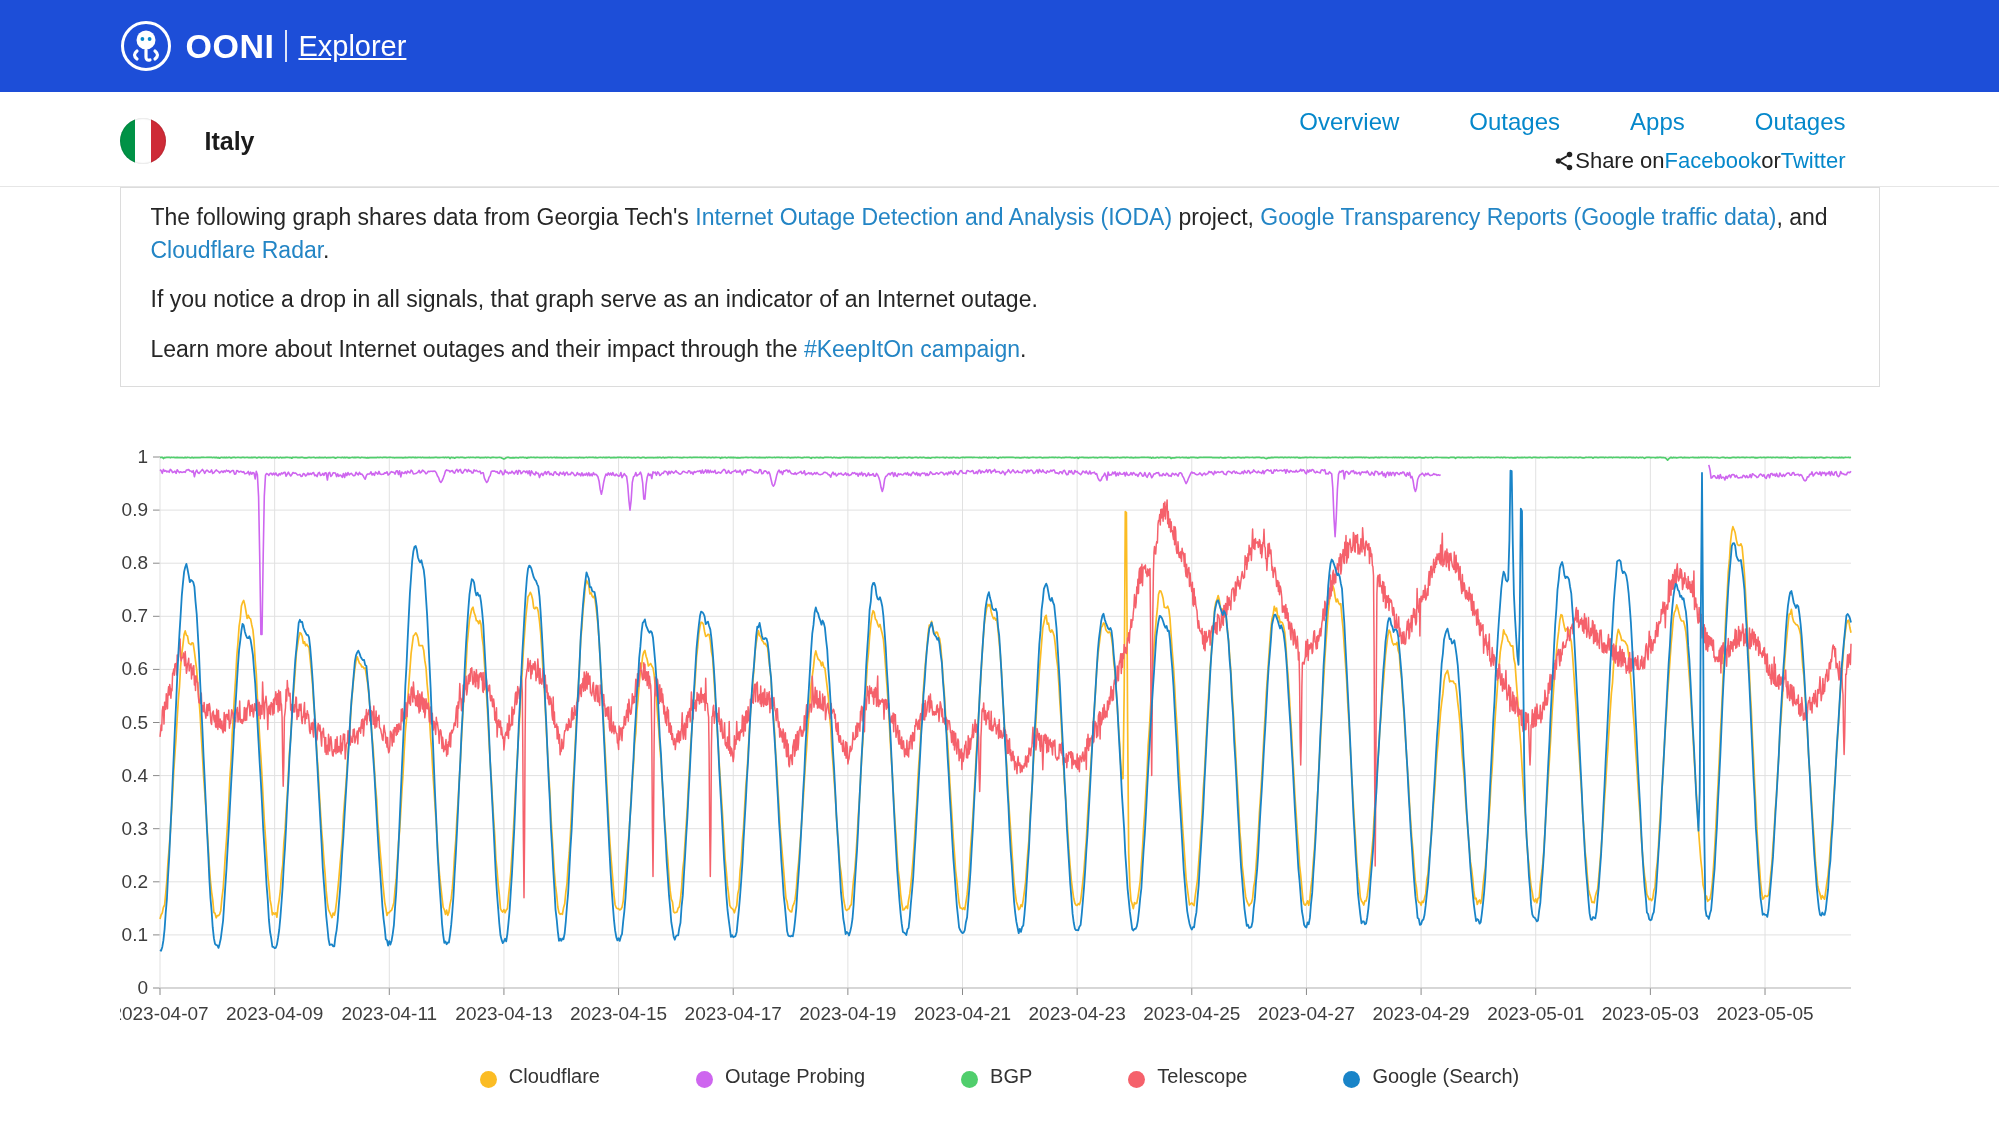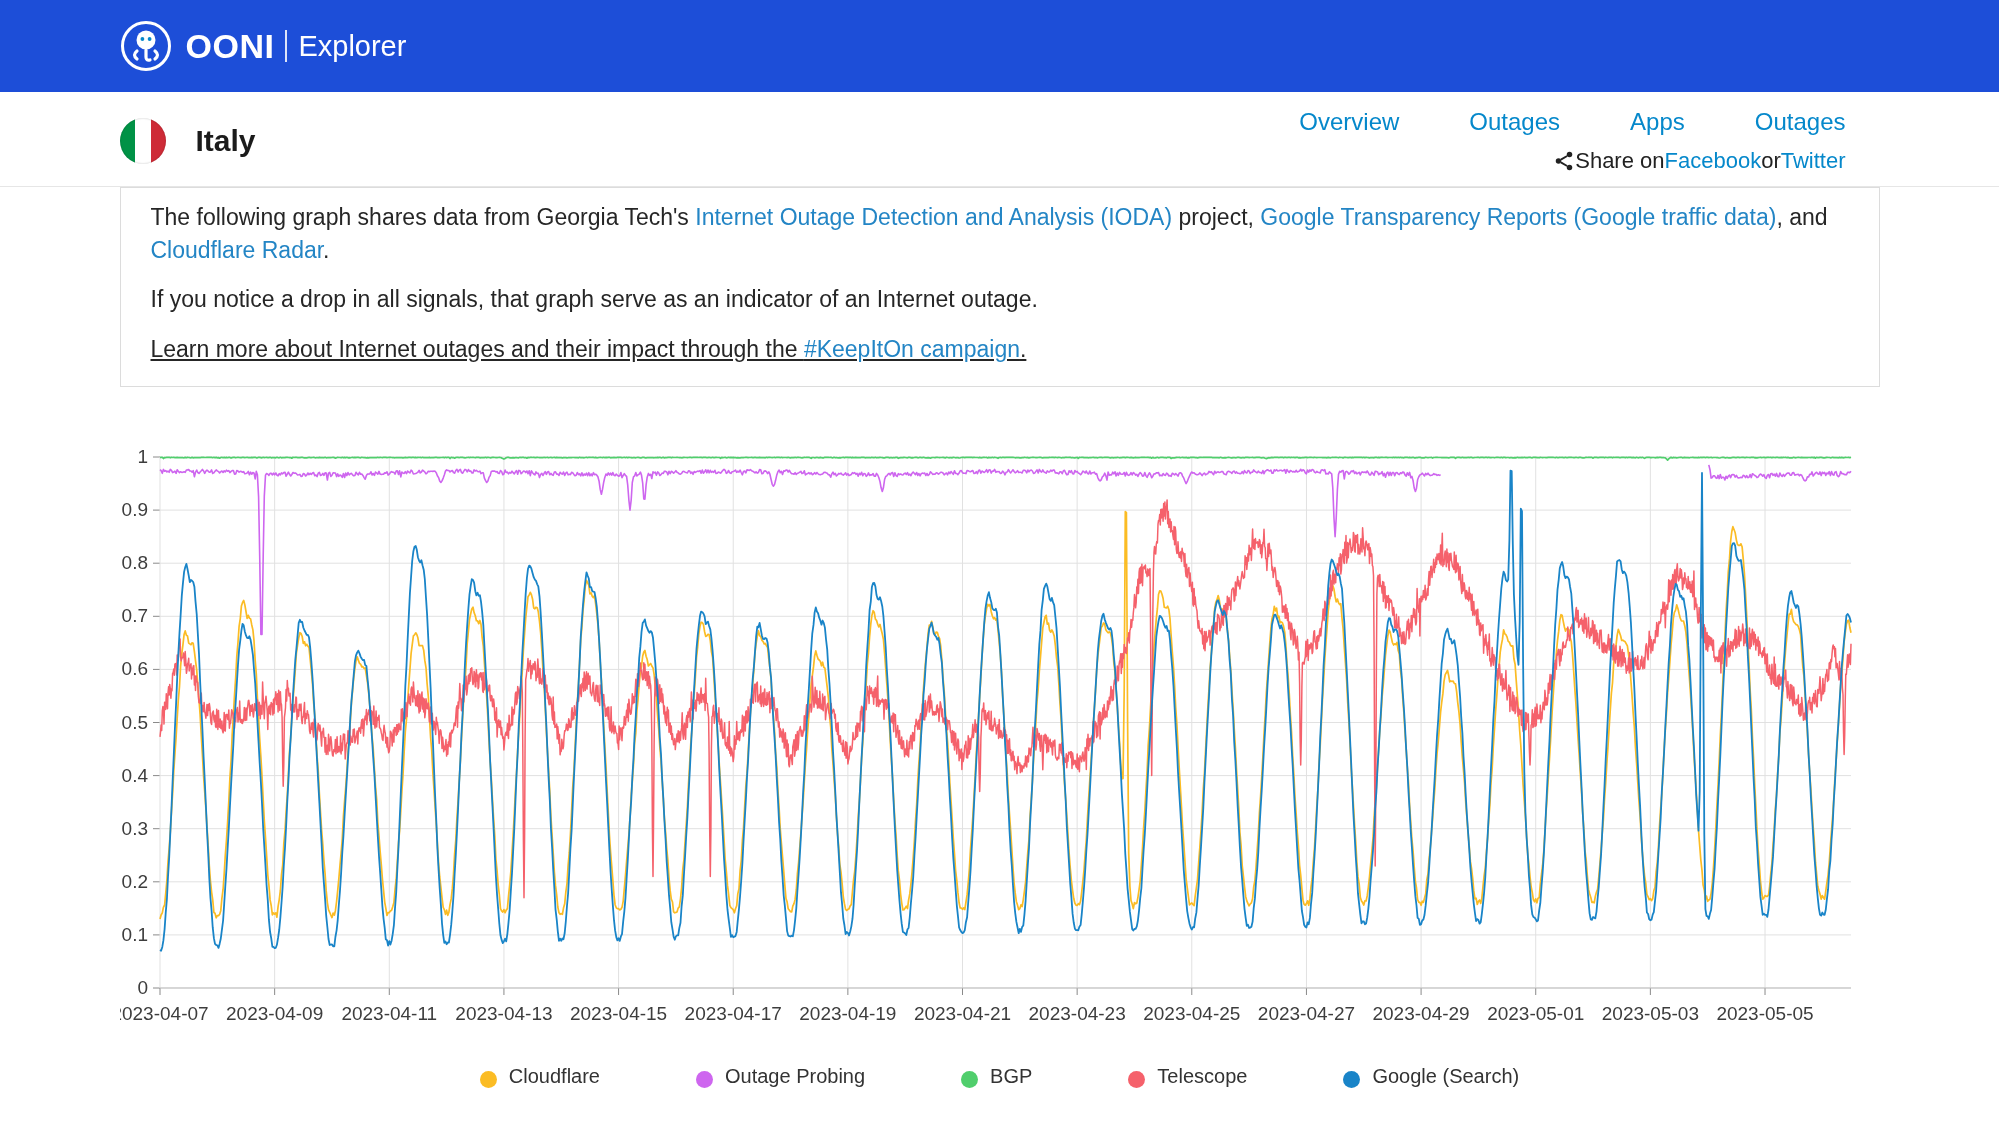--- a/index.html
+++ b/index.html
@@ -6,44 +6,44 @@
   body{font-family:"Liberation Sans","DejaVu Sans",sans-serif;color:#262626;width:1999px;}
   .page{width:1999px;min-height:1147px;background:#fff;}
 
   
   .navbar{background:#1d4ed8;height:92px;width:100%;}
   .nav-inner{width:1760px;margin:0 auto;height:100%;display:flex;align-items:center;justify-content:space-between;}
   .brand{display:flex;align-items:center;color:#fff;text-decoration:none;cursor:pointer;}
   .logo-icon{width:52px;height:52px;display:inline-flex;margin-right:14px;}
   .brand-ooni{font-size:34px;font-weight:800;letter-spacing:.5px;}
   .brand-sep{width:2px;height:32px;background:rgba(255,255,255,.85);margin:0 11px;}
-  .brand-product{font-size:29px;font-weight:300;}
+  .brand-product{font-size:29px;font-weight:300;text-decoration:underline;}
   .nav-links{display:flex;gap:42px;}
   .nav-link{color:rgba(255,255,255,.82);font-size:22px;text-decoration:none;cursor:pointer;white-space:nowrap;}
 
   
   .country-header{border-bottom:1px solid #e6e6e6;background:#fff;}
   .header-inner{width:1760px;margin:0 auto;display:flex;align-items:center;justify-content:space-between;padding:16px 0 12px;}
   .country-left{display:flex;align-items:center;gap:26px;}
   .flag{width:46px;height:46px;border-radius:50%;flex:0 0 auto;
         background:linear-gradient(90deg,#009246 0 33.4%,#ffffff 33.4% 66.6%,#ce2b37 66.6% 100%);
         box-shadow:inset 0 0 2px rgba(0,0,0,.25);}
-  .country-title{font-size:30px;font-weight:700;margin:4px;color:#1b1b1b;}
+  .country-title{font-size:25px;font-weight:700;margin:13px;color:#1b1b1b;}
   .header-right{display:flex;flex-direction:column;align-items:flex-end;gap:12px;margin-right:34px;}
   .tabs{display:flex;gap:70px;}
   .tab{color:#0588cb;font-size:24px;text-decoration:none;cursor:pointer;white-space:nowrap;}
   .share-row{display:flex;align-items:center;gap:0;font-size:22px;color:#222;}
   .share-row a{color:#0588cb;text-decoration:none;cursor:pointer;}
   .share-icon{width:22px;height:22px;display:inline-flex;}
 
   
   .main-col{width:1760px;margin:0 auto;}
   .info-box{border:1px solid #dcdcdc;background:#fff;padding:13px 30px 18px;margin-top:0;}
   .info-box p{margin:0 0 17px;font-size:23px;line-height:1.42;color:#262626;}
-  .info-box p:last-child{margin-bottom:2px;text-decoration:underline;}
+  .info-box p:last-child{margin-bottom:2px;}
   .info-box a{color:#2385c5;text-decoration:none;cursor:pointer;}
 
   
   .chart-section{margin-top:40px;}
   .chart-svg{display:block;}
   .chart-svg text{font-size:19px;fill:#3d3d3d;}
   .legend{display:flex;justify-content:center;gap:96px;margin-top:26px;padding-bottom:30px;}
   .legend-item{display:flex;align-items:flex-end;gap:12px;font-size:20px;color:#333;cursor:pointer;}
   .legend-dot{width:17px;height:17px;border-radius:50%;flex:0 0 auto;}
 </style>

